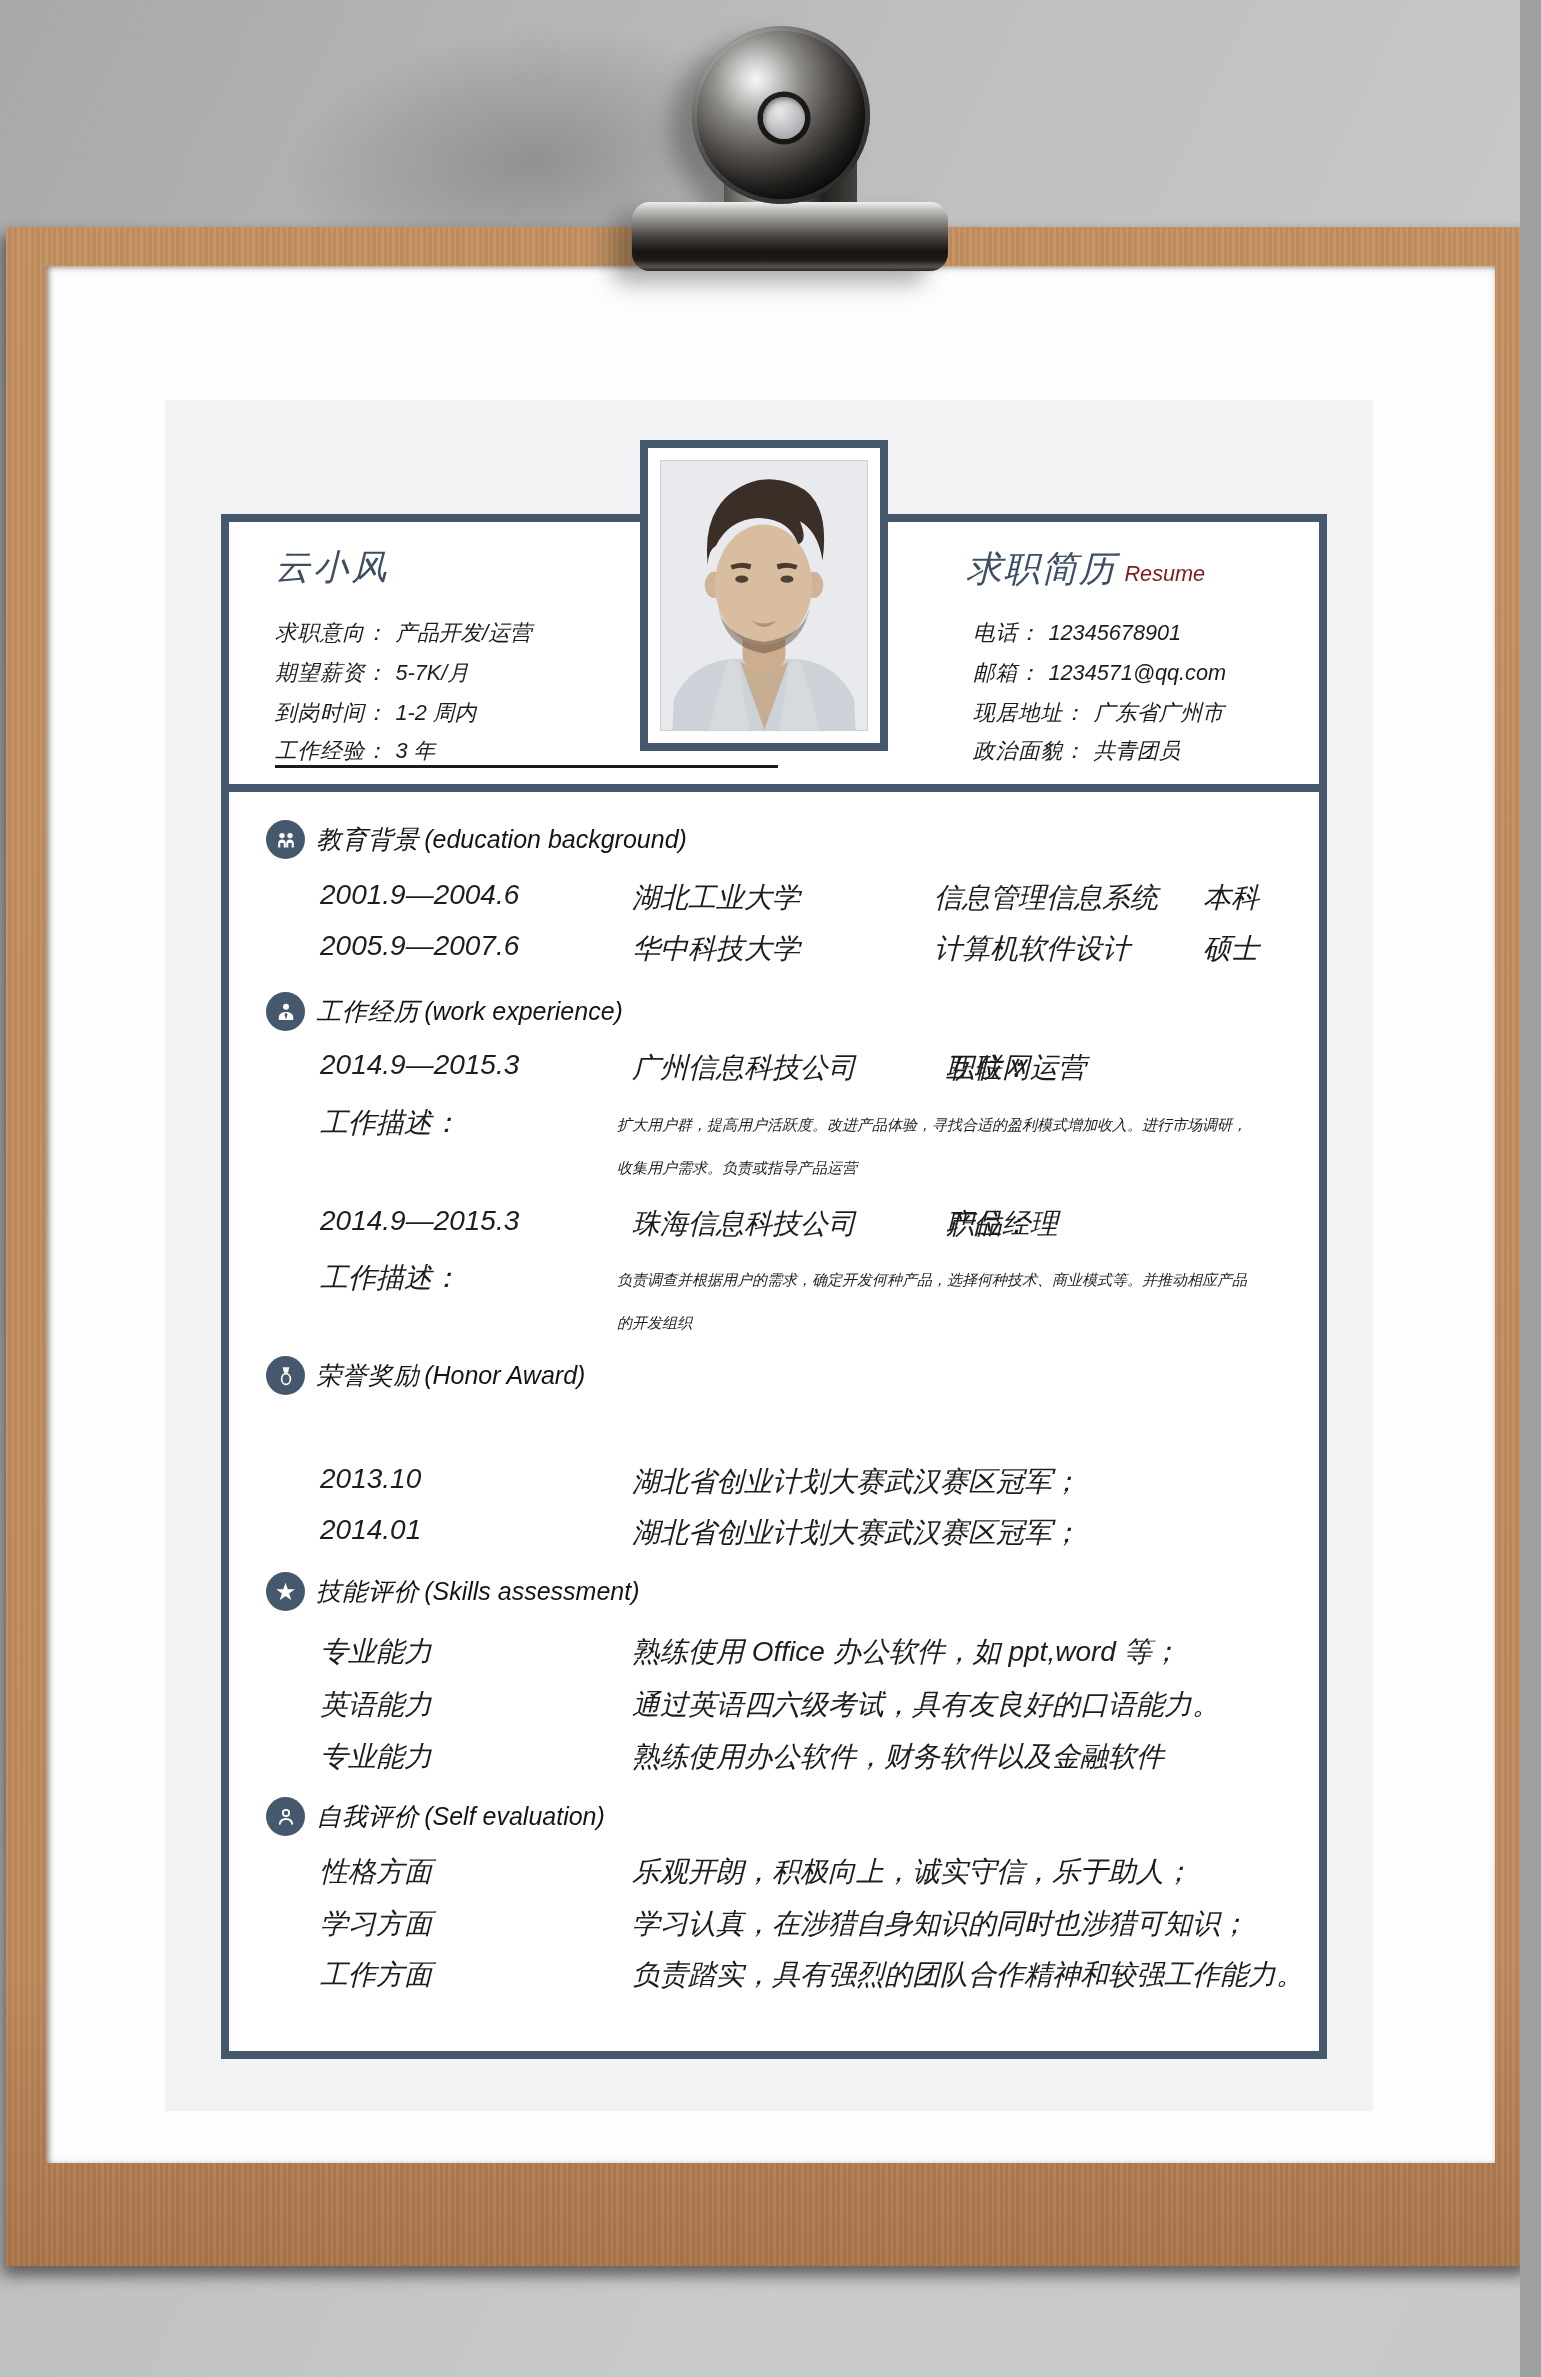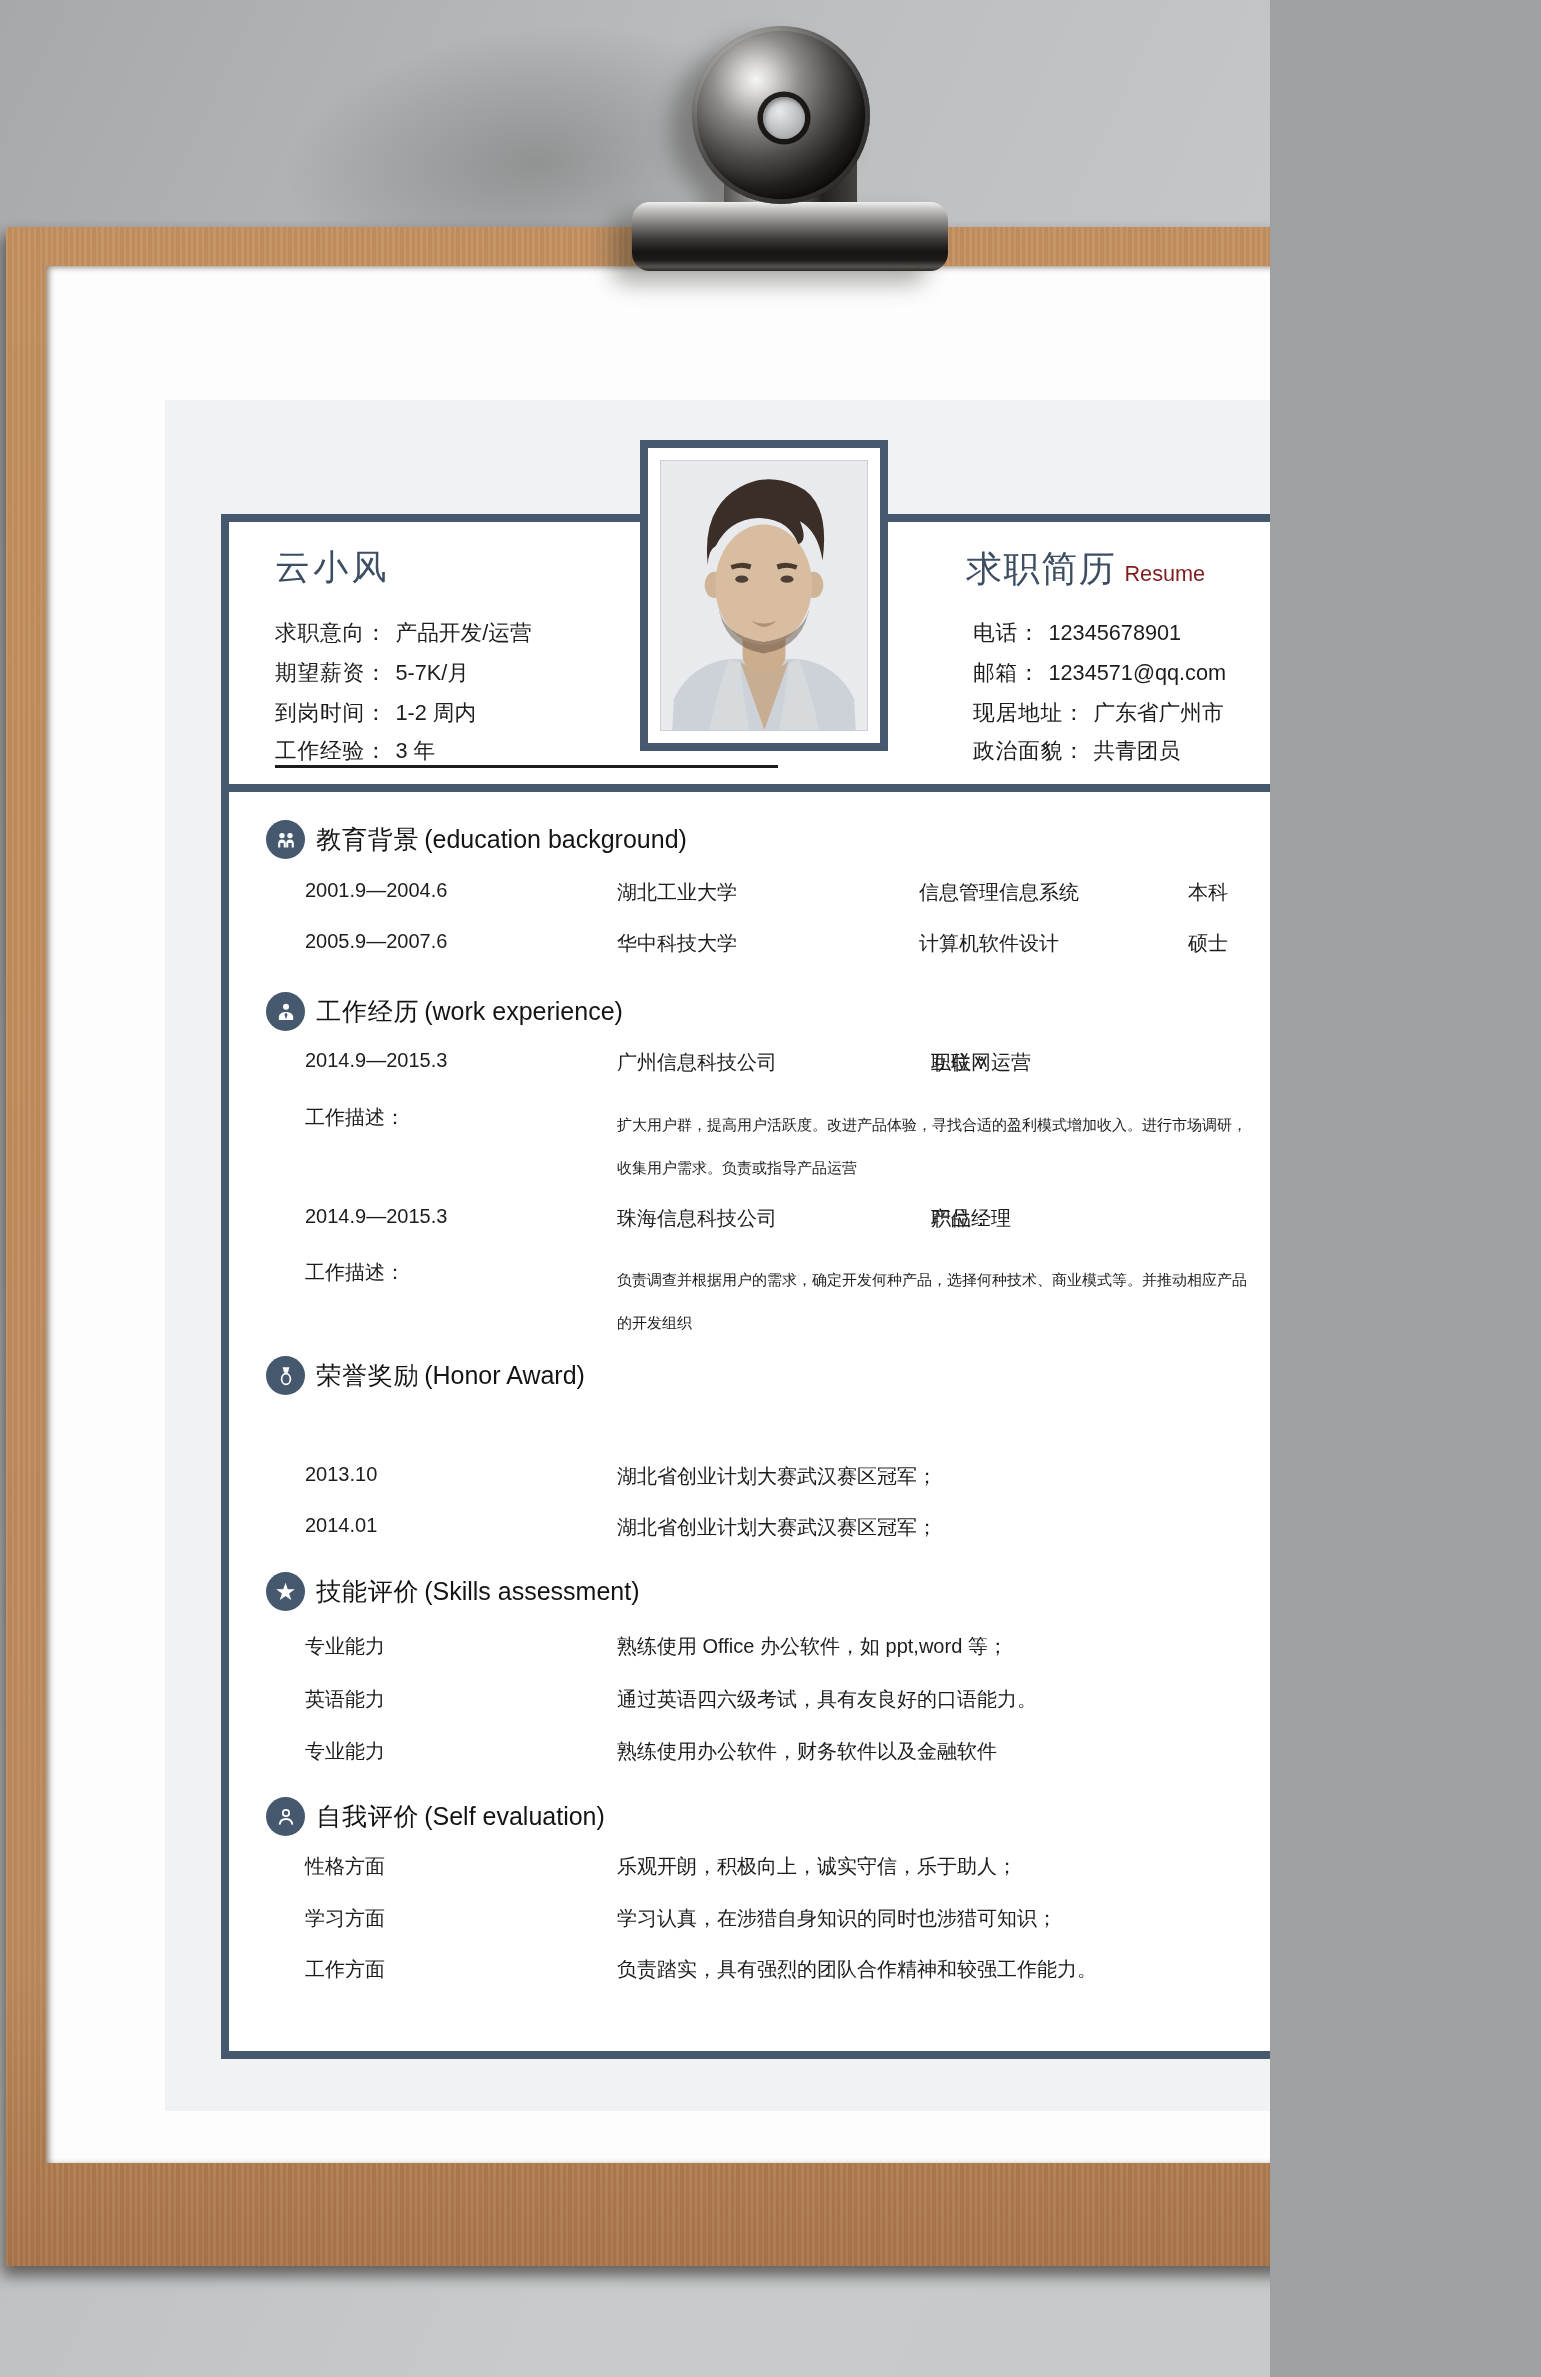--- a/index.html
+++ b/index.html
@@ -1,17 +1,17 @@
 <!DOCTYPE html>
 <html style="font-size:13px"><head>
 <meta charset="utf-8">
 <style>
   html,body{margin:0;padding:0;background:#9ea0a2;}
-  .stage{position:relative;width:1270px;height:2377px;overflow:hidden;
-         font-family:"Liberation Sans","DejaVu Sans",sans-serif;color:#1d1d1d;}
+  .stage{position:relative;width:1520px;height:2377px;overflow:hidden;
+         font-family:"Liberation Sans","DejaVu Sans",sans-serif;color:#1d1d1d;font-style:italic;}
   .abs{position:absolute;}
 
   
   .wall{position:absolute;inset:0;
         background:linear-gradient(115deg,#a6a8aa 0%,#bcbec0 35%,#c8cacb 70%,#c6c8c9 100%);}
   .wall-shadow{position:absolute;left:289px;top:32px;width:449px;height:265px;
         background:radial-gradient(ellipse at 55% 50%,rgba(60,58,55,.30) 0%,rgba(60,58,55,.12) 45%,rgba(60,58,55,0) 72%);
         transform:rotate(-6deg);}
   .board{position:absolute;left:6.4px;top:227px;width:1525px;height:2039px;border-radius:4px;
         background:
@@ -43,21 +43,21 @@
         border:8.8px solid #46586e;background:#ffffff;padding:13px;}
   .photo{width:100%;height:100%;outline:0.8px solid #cdd0d3;background:#e8eaed;}
   .photo svg{display:block;width:100%;height:100%;}
 
   
   .sec-head{position:absolute;left:266px;display:flex;align-items:center;gap:11.2px;justify-content:center;}
   .sec-icon{width:39px;height:39px;border-radius:50%;background:#46586e;flex:0 0 39px;
         display:flex;align-items:center;justify-content:center;}
   .sec-title{font-size:25px;color:#141414;font-weight:500;letter-spacing:0.8px;white-space:nowrap;}
   .sec-title .en{font-weight:400;margin-left:4.8px;letter-spacing:0;}
-  .row{position:absolute;left:0;top:0;width:100%;height:32px;font-size:20px;}
+  .row{position:absolute;left:15px;top:0;width:100%;height:32px;font-size:28px;}
   .row span{position:absolute;top:0;white-space:nowrap;}
   .c1{left:305px;}   
   .c2{left:617px;}   
   .c3{left:919px;}  
   .c3b{left:931px;} 
   .c4{left:1188px;}  
   .desc{position:absolute;left:617px;width:642px;font-size:15px;line-height:43px;}
 
   .star-glyph{color:#ffffff;font-size:24px;line-height:1;}
 </style>

